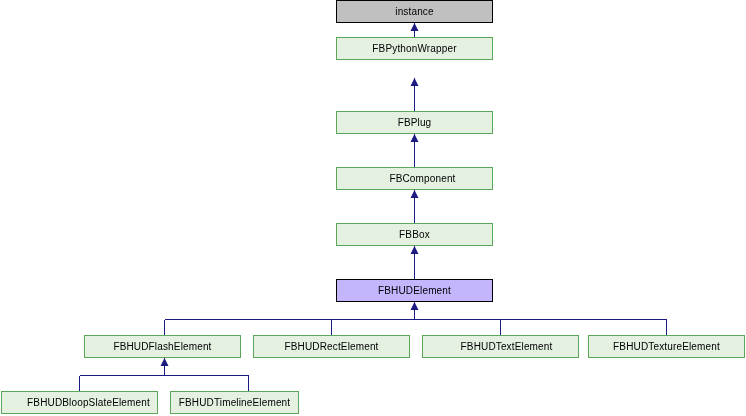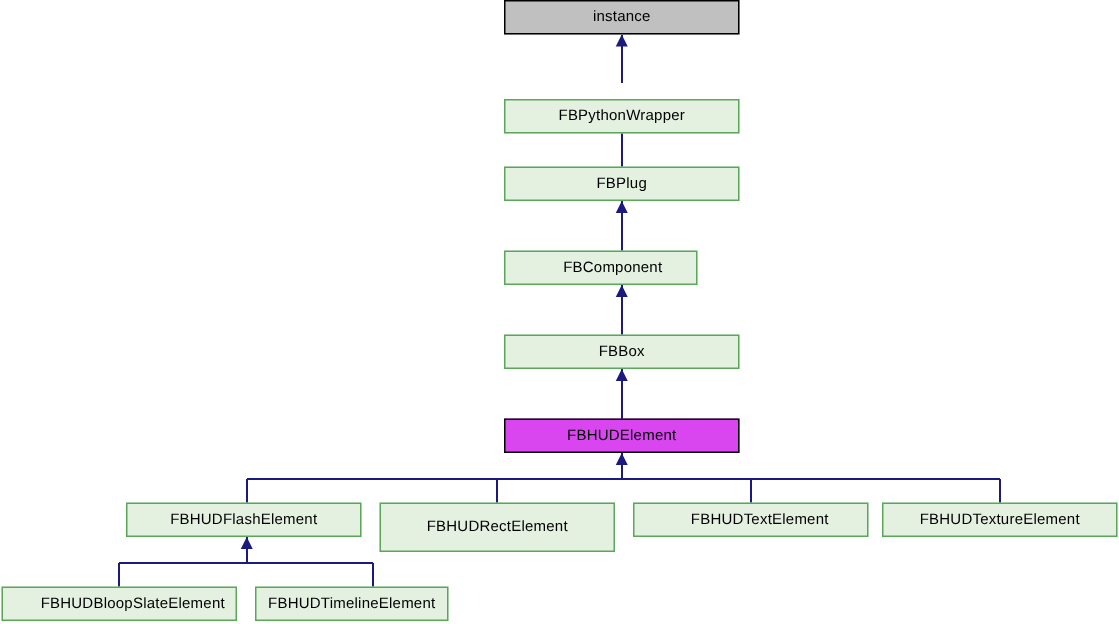--- a/index.html
+++ b/index.html
@@ -34,21 +34,21 @@
     color: #000000;
     letter-spacing: 0.15px;
     white-space: nowrap;
     z-index: 2;
   }
   .node.green {
     background: #e4f0e0;
     border: 1px solid #5aa75a;
   }
   .node.current {
-    background: #d946ef;
+    background: #c4b5fd;
     border: 1px solid #000000;
   }
   .node.root {
     background: #c0c0c0;
     border: 1px solid #000000;
   }
 </style>
 </head>
 <body>
 
@@ -83,39 +83,39 @@
       <polygon points="414.5,190 410.5,198 418.5,198"></polygon>
       <polygon points="414.5,246 410.5,254 418.5,254"></polygon>
       <polygon points="414.5,302 410.5,310 418.5,310"></polygon>
       <polygon points="164.5,358 160.5,366 168.5,366"></polygon>
     </g>
   </svg>
 
   <div class="node root" style="left:336px;top:0px;width:157px;height:23px;">
       <span>instance</span>
     </div>
-  <div class="node green" style="left:336px;top:66px;width:157px;height:23px;">
+  <div class="node green" style="left:336px;top:37px;width:157px;height:23px;">
       <span>FBPythonWrapper</span>
     </div>
   <div class="node green" style="left:336px;top:111px;width:157px;height:23px;">
       <span>FBPlug</span>
     </div>
-  <div class="node green" style="left:336px;top:167px;width:129px;height:23px;padding-left:16px;">
+  <div class="node green" style="left:336px;top:167px;width:157px;height:23px;padding-left:16px;">
       <span>FBComponent</span>
     </div>
   <div class="node green" style="left:336px;top:223px;width:157px;height:23px;">
       <span>FBBox</span>
     </div>
   <div class="node current" style="left:336px;top:279px;width:157px;height:23px;">
       <span>FBHUDElement</span>
     </div>
   <div class="node green" style="left:84px;top:335px;width:157px;height:23px;">
       <span>FBHUDFlashElement</span>
     </div>
-  <div class="node green" style="left:253px;top:335px;width:157px;height:33px;align-items:center;">
+  <div class="node green" style="left:253px;top:335px;width:157px;height:23px;align-items:center;">
       <span>FBHUDRectElement</span>
     </div>
   <div class="node green" style="left:422px;top:335px;width:157px;height:23px;padding-left:12px;">
       <span>FBHUDTextElement</span>
     </div>
   <div class="node green" style="left:588px;top:335px;width:157px;height:23px;justify-content:center;">
       <span>FBHUDTextureElement</span>
     </div>
   <div class="node green" style="left:1px;top:391px;width:157px;height:23px;padding-left:18px;">
       <span>FBHUDBloopSlateElement</span>

